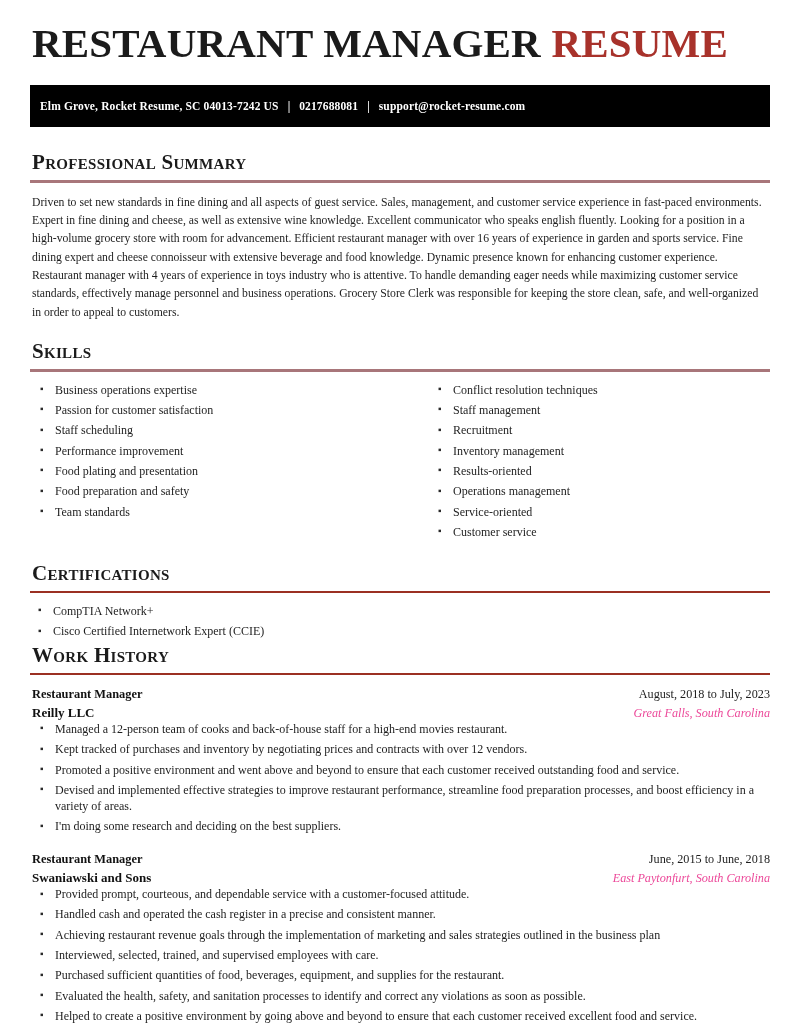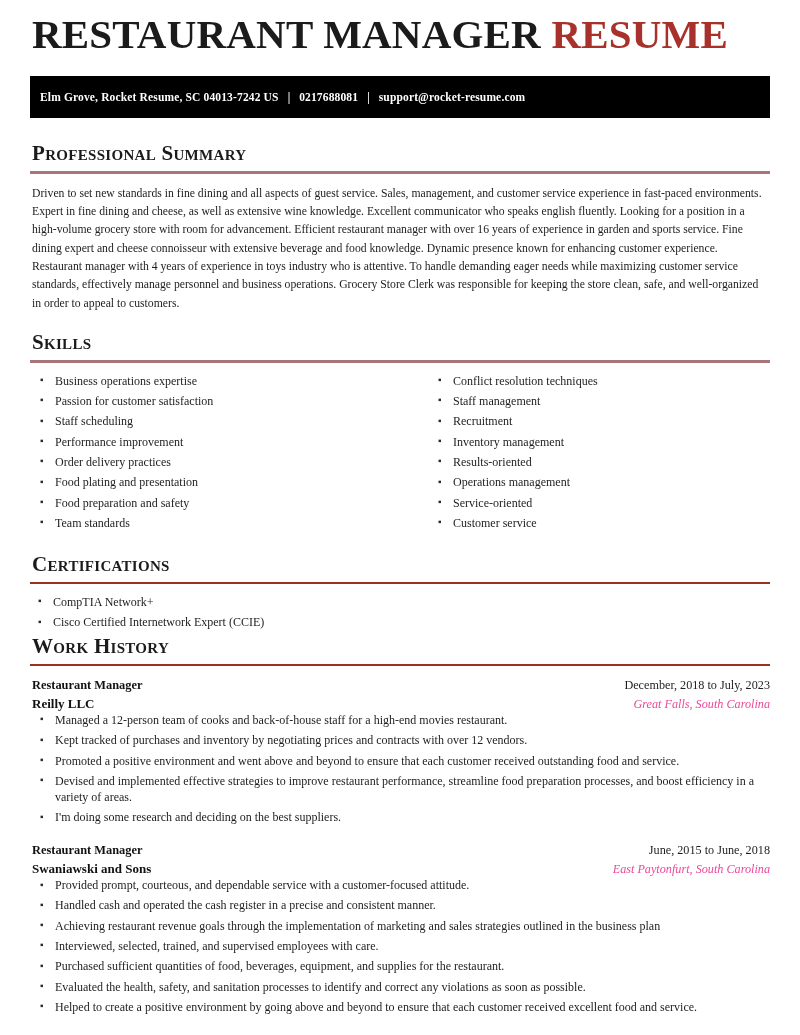--- a/index.html
+++ b/index.html
@@ -11,21 +11,21 @@
     width: 800px;
     height: 1035px;
     font-family: "Liberation Serif", "DejaVu Serif", serif;
     color: #1a1a1a;
     overflow: hidden;
   }
   .page {
     width: 800px;
     height: 1035px;
     box-sizing: border-box;
-    padding: 13px 30px 0 30px;
+    padding: 22px 30px 0 30px;
     background: #ffffff;
   }
 
   
   .resume-title {
     font-size: 41px;
     font-weight: bold;
     letter-spacing: 0.2px;
     line-height: 1.05;
     margin: 0 0 20px 2px;
@@ -201,21 +201,20 @@
   <div class="section">
     <div class="section-heading">Skills</div>
     <hr class="rule-soft">
     <div class="skills-cols">
       <div class="col left">
         <ul class="bullets">
           <li>Business operations expertise</li>
           <li>Passion for customer satisfaction</li>
           <li>Staff scheduling</li>
           <li>Performance improvement</li>
-          <li>Order delivery practices</li>
           <li>Food plating and presentation</li>
           <li>Food preparation and safety</li>
           <li>Team standards</li>
         </ul>
       </div>
       <div class="col right">
         <ul class="bullets">
           <li>Conflict resolution techniques</li>
           <li>Staff management</li>
           <li>Recruitment</li>
@@ -240,21 +239,21 @@
 
   <div class="section">
     <div class="section-heading">Work History</div>
     <hr class="rule-strong">
 
     <div class="jobs">
 
       <div class="job">
         <div class="job-row">
           <span class="job-title">Restaurant Manager</span>
-          <span class="job-dates">December, 2018 to July, 2023</span>
+          <span class="job-dates">August, 2018 to July, 2023</span>
         </div>
         <div class="job-row">
           <span class="job-company">Reilly LLC</span>
           <span class="job-location">Great Falls, South Carolina</span>
         </div>
         <ul class="bullets job-bullets">
           <li>Managed a 12-person team of cooks and back-of-house staff for a high-end movies restaurant.</li>
           <li>Kept tracked of purchases and inventory by negotiating prices and contracts with over 12 vendors.</li>
           <li>Promoted a positive environment and went above and beyond to ensure that each customer received outstanding food and service.</li>
           <li>Devised and implemented effective strategies to improve restaurant performance, streamline food preparation processes, and boost efficiency in a variety of areas.</li>

